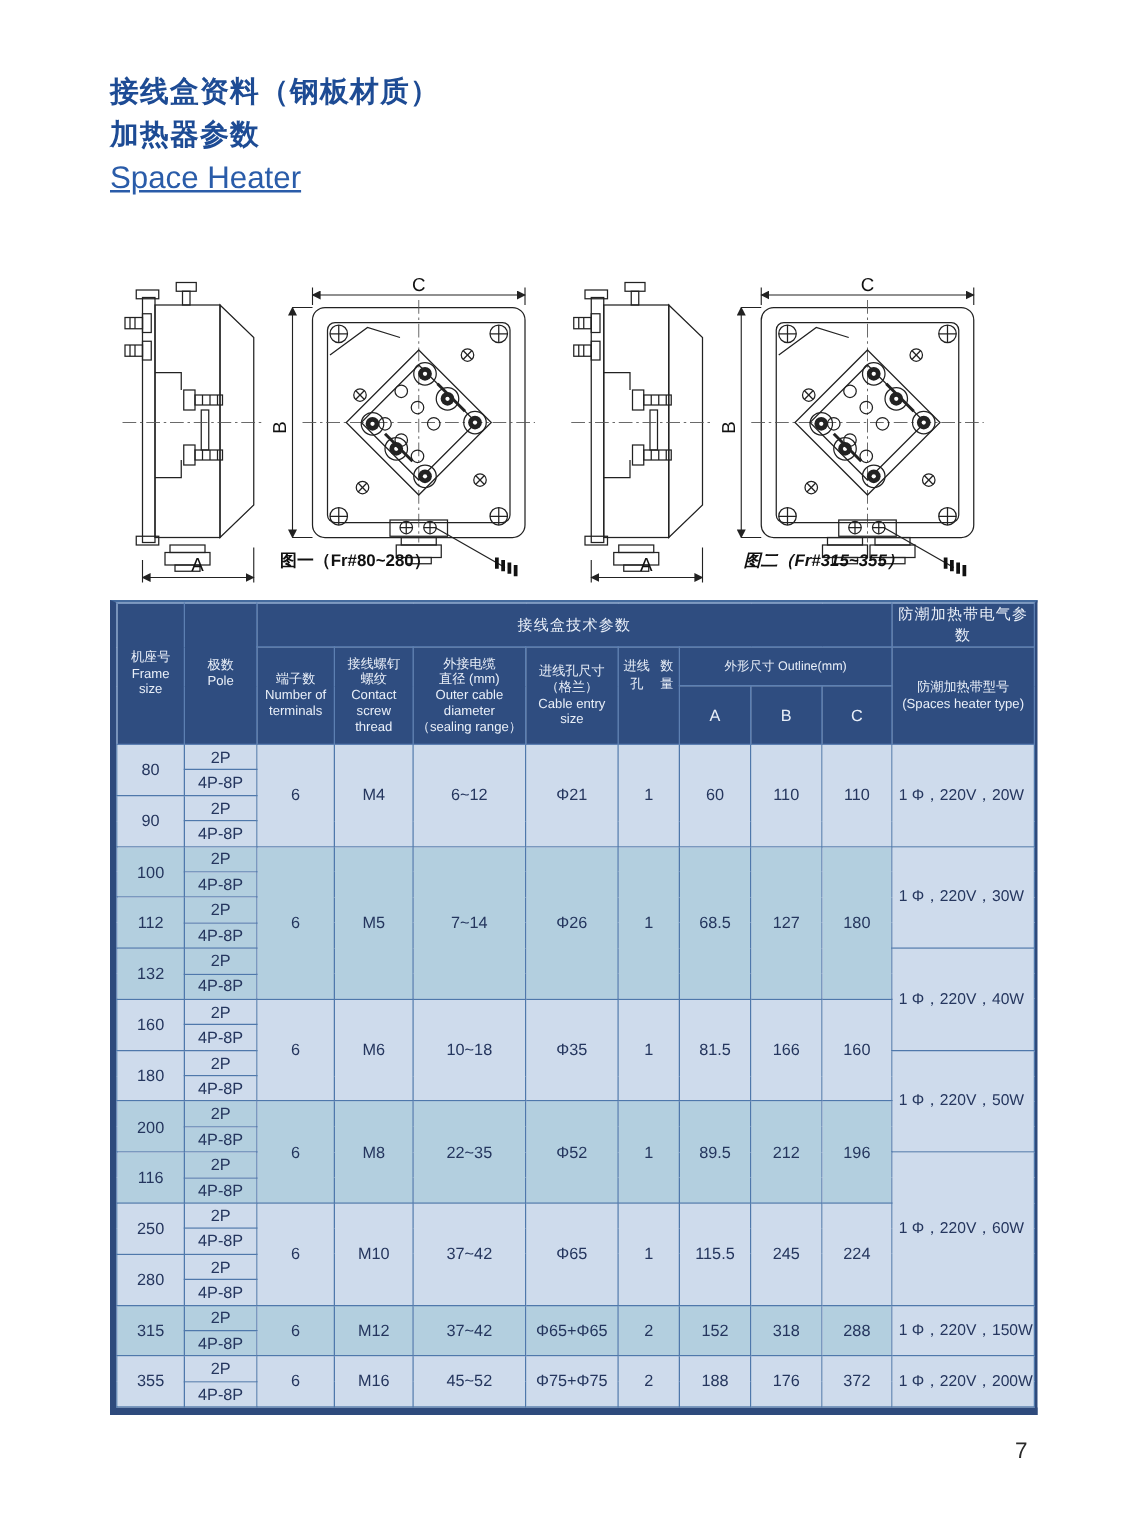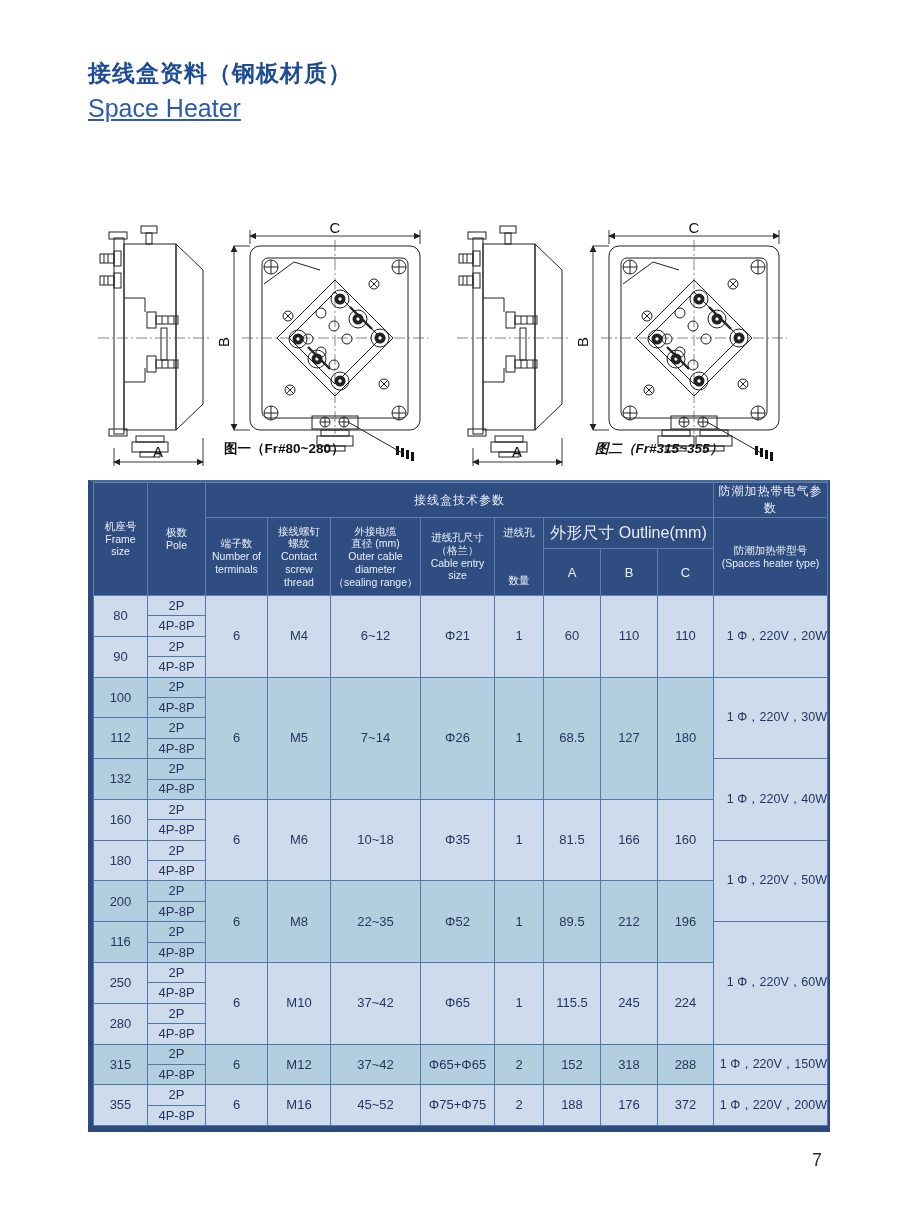--- a/index.html
+++ b/index.html
@@ -24,37 +24,38 @@
   svg .cl{stroke:#555;fill:none;stroke-width:0.7;stroke-dasharray:11 3 2 3;}
   svg .dim{stroke:#222;fill:none;stroke-width:0.9;}
   svg text.dimlbl{font-family:"Liberation Sans",sans-serif;font-size:15px;fill:#111;}
 
   
   .tblwrap{position:absolute;left:88px;top:480px;border-left:5px solid #2e4a7c;border-right:2px solid #2e4a7c;border-bottom:6px solid #2e4a7c;border-top:2px solid #456b9e;}
   table{border-collapse:collapse;table-layout:fixed;width:734px;}
   th{background:#2f4d80;color:#e9eff8;font-weight:normal;border:1px solid #5d80b2;padding:0;}
   .th-top{font-size:12px;height:30px;letter-spacing:1px;}
   .th-small{font-size:10.5px;line-height:1.22;white-space:pre-line;text-align:center;}
-  .th-mid{font-size:16px;height:30px;}
+  .th-mid{font-size:10px;height:30px;}
   .th-abc{font-size:13px;height:46px;}
-  .th-qty div{display:flex;flex-direction:column;justify-content:space-between;height:62px;padding:7px 0;font-size:10.5px;}
+  .th-qty div{display:flex;flex-direction:row;justify-content:space-between;height:62px;padding:7px 0;font-size:10.5px;}
   td{border:1px solid #4f78ab;text-align:center;font-size:13px;color:#25365e;height:19.4px;padding:0;line-height:1.05;overflow:hidden;}
   td.light{background:#cedbec;}
   td.dark{background:#b3cfdf;}
-  td.c-heater{text-align:right;padding-left:5px;font-size:12.5px;white-space:nowrap;}
+  td.c-heater{text-align:left;padding-left:5px;font-size:12.5px;white-space:nowrap;}
 
   .pagenum{position:absolute;left:812px;top:1150px;font-size:18px;color:#2b2b2b;}
 </style>
 </head>
 <body>
 
 <div class="page">
 
   <div class="titles">
     <div class="t-cn">接线盒资料（钢板材质）</div>
+    <div class="t-cn">加热器参数</div>
     <div class="t-en2">Space Heater</div>
   </div>
 
   <div class="figure" id="fig1">
     <div class="fig-svg"><svg width="350" height="252" viewBox="0 0 350 252">
           <defs>
             <marker id="ah0" viewBox="0 0 10 10" refX="9" refY="5" markerWidth="8" markerHeight="8" orient="auto-start-reverse">
               <path d="M0,0L10,5L0,10z" fill="#222"></path>
             </marker>
           </defs>

